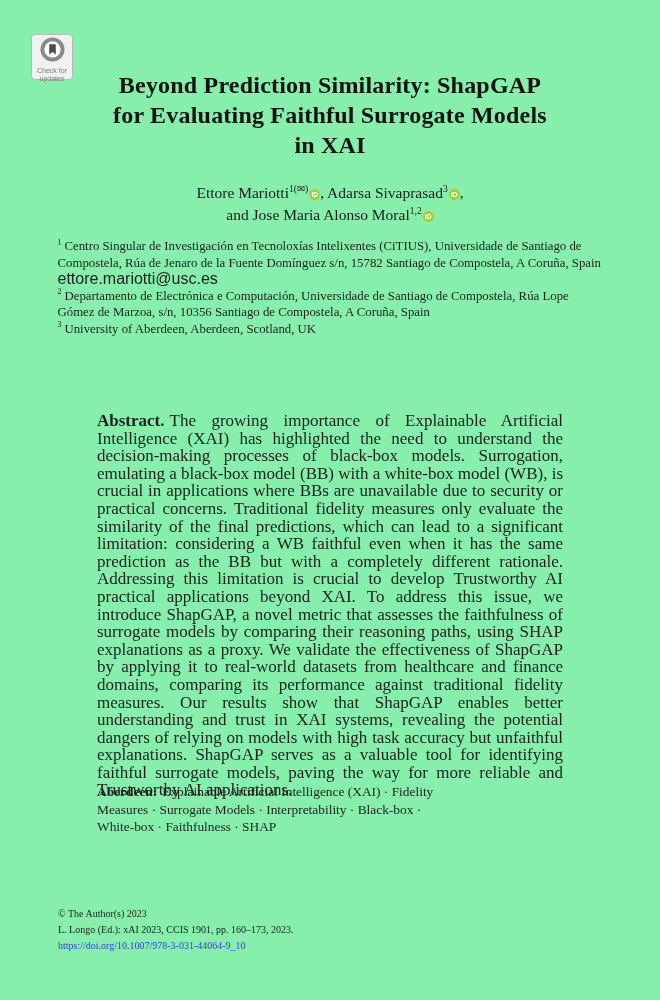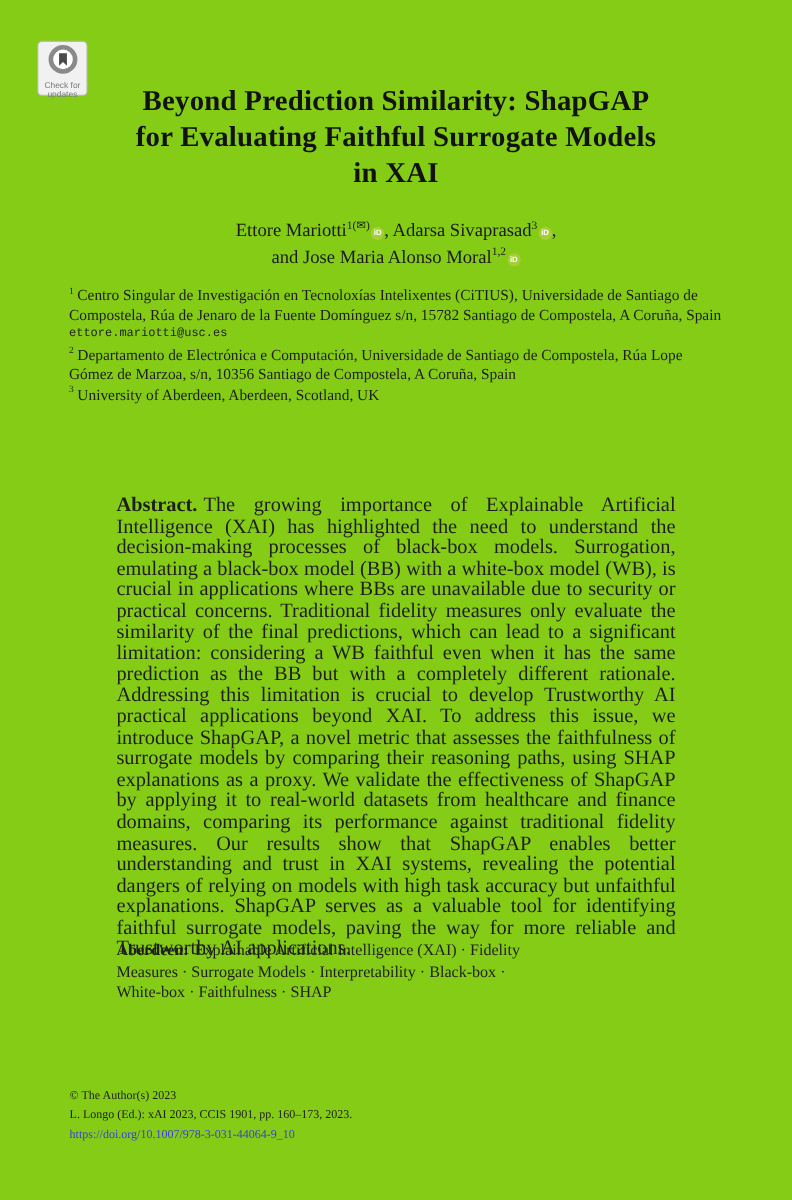--- a/index.html
+++ b/index.html
@@ -1,19 +1,19 @@
 <!DOCTYPE html>
 <html><head>
 <meta charset="utf-8">
 <style>
   html,body{margin:0;padding:0;background:#ffffff;}
   .page{
     position:relative;
     width:660px;height:1000px;
-    background:#84cc16;
+    background:#86efac;
     font-family:"Liberation Serif", serif;
     color:#1b1b1b;
     overflow:hidden;
   }
   
   .badge{
     position:absolute;left:31px;top:34px;
     width:42px;height:46px;
     background:#f1f1f1;
     border:1px solid #b9b9b9;
@@ -55,22 +55,22 @@
   
   .affiliations{
     position:absolute;top:238px;left:50%;transform:translateX(-50%);
     width:545px;
     text-align:left;
     font-size:12.8px;line-height:16.5px;
     color:#1e1e1e;
   }
   .affil-sup{margin-right:3px;}
   .email{
-    font-family:Liberation Mono, monospace;
-    font-size:10px;letter-spacing:0;
+    font-family:Liberation Sans, sans-serif;
+    font-size:16px;letter-spacing:0;
   }
   
   .abstract{
     position:absolute;top:412px;left:97px;width:466px;
     text-align:justify;
     font-size:17px;line-height:17.6px;
     color:#1e1e1e;
   }
   .abstract .heading{font-weight:bold;margin-right:5px;}
   

